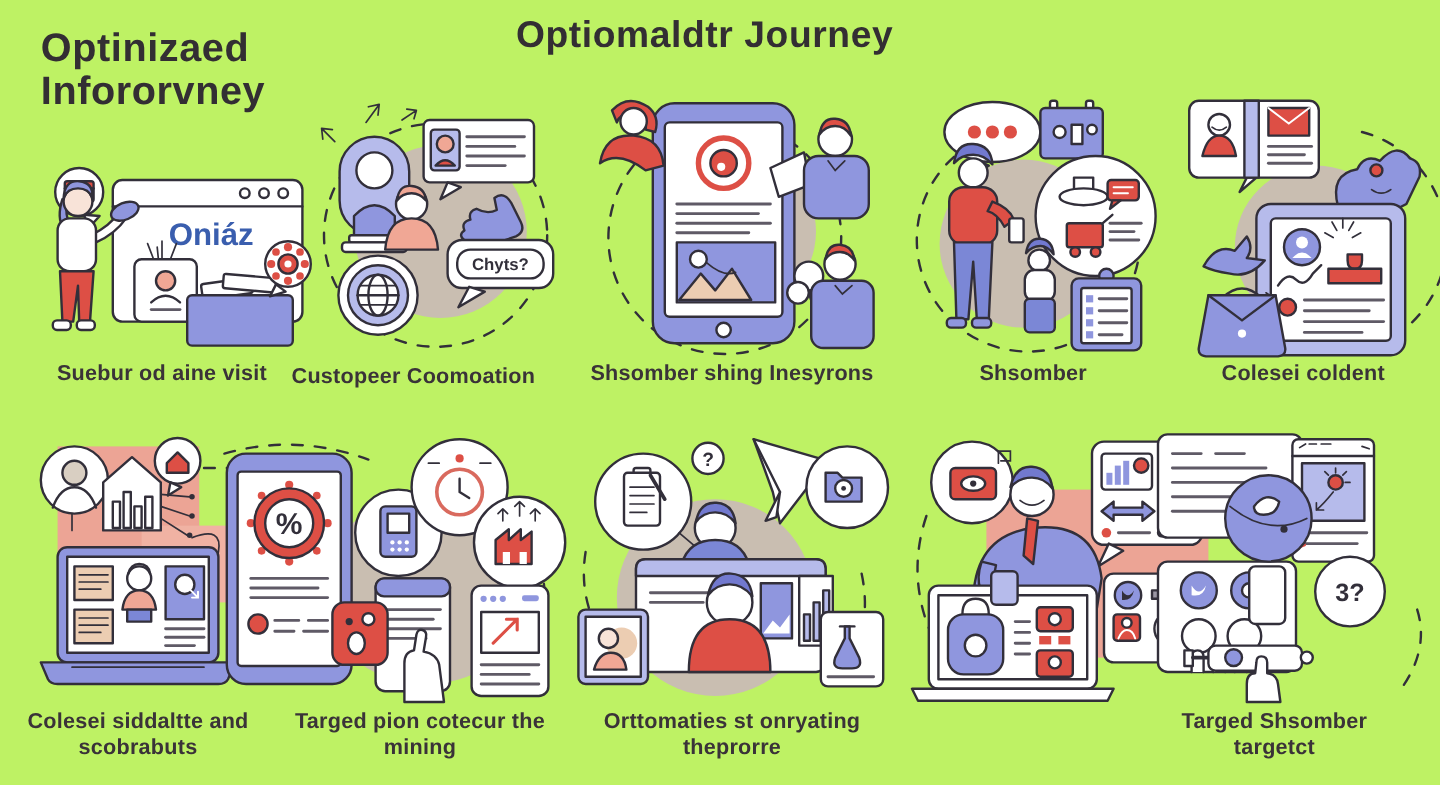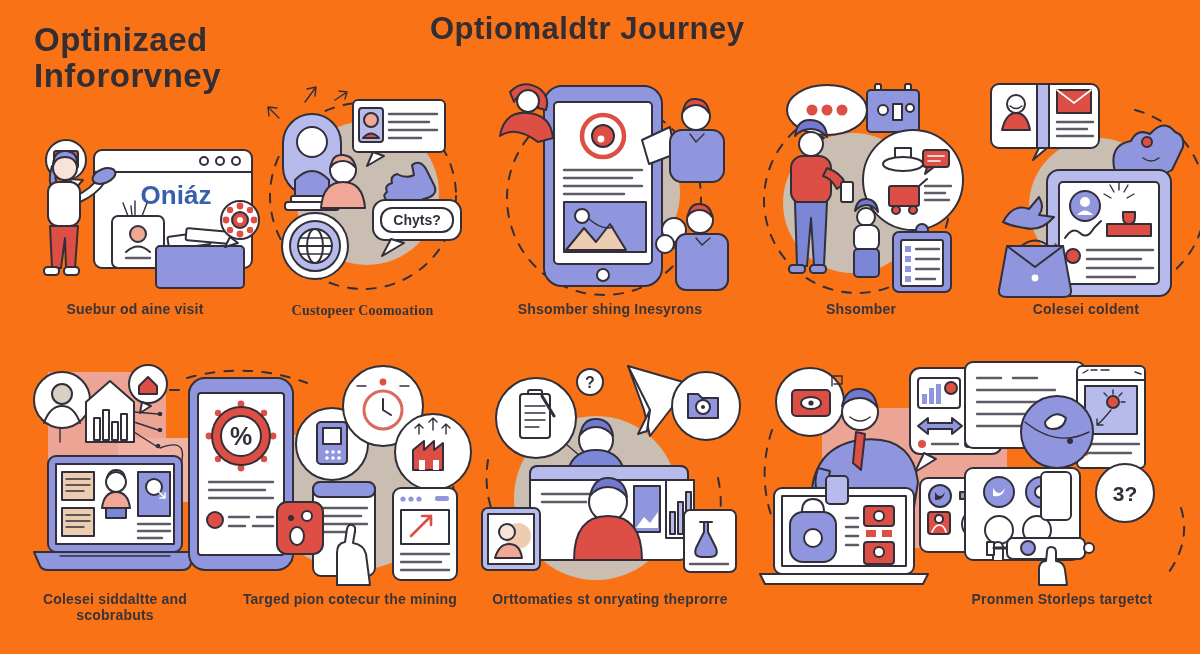--- a/index.html
+++ b/index.html
@@ -1,22 +1,22 @@
 <!DOCTYPE html>
 <html><head>
 <meta charset="utf-8">
 <style>
   html,body{margin:0;padding:0;}
   body{font-family:"Liberation Sans", sans-serif;}
-  #canvas{position:relative;width:1200px;height:654px;background:#f97316;overflow:hidden;}
+  #canvas{position:relative;width:1200px;height:654px;background:#bef264;overflow:hidden;}
   .heading{position:absolute;font-weight:bold;color:#332e33;letter-spacing:.5px;line-height:1.08;}
   #heading-left{left:34px;top:22px;font-size:33px;width:230px;}
   #heading-center{left:430px;top:12px;font-size:31px;width:420px;}
   .panel{position:absolute;}
-  .caption{position:absolute;font-weight:bold;color:#3a3338;font-size:14px;text-align:center;line-height:1.15;letter-spacing:.2px;}
+  .caption{position:absolute;font-weight:bold;color:#3a3338;font-size:18px;text-align:center;line-height:1.15;letter-spacing:.2px;}
   svg{display:block;overflow:visible;}
   .ink{stroke:#322f3a;stroke-width:2;fill:none;stroke-linecap:round;stroke-linejoin:round;}
   .thin{stroke:#322f3a;stroke-width:1.4;fill:none;stroke-linecap:round;}
   .tl{stroke:#5f5a66;stroke-width:2.4;fill:none;stroke-linecap:round;}
   .wl{stroke:#ffffff;stroke-width:1.6;fill:none;stroke-linecap:round;}
   .dash{stroke:#322f3a;stroke-width:2;fill:none;stroke-dasharray:9 10;stroke-linecap:round;}
   .fw{fill:#ffffff;}.fpu{fill:#8f96de;}.fpl{fill:#b6bbeb;}.fpd{fill:#7279cf;}.fbl{fill:#7b87d6;}
   .frd{fill:#dd4f45;}.fsa{fill:#f0a795;}.ftp{fill:#c9beb1;}.fsk{fill:#f8e3d8;}.fin{fill:#322f3a;}
   .fbe{fill:#eccdb2;}.fpk{fill:#eca495;}.fpk2{fill:#f0b2a3;}.fgr{fill:#d9cfc2;}.fgy{fill:#9b97a4;}
   .ring{stroke:#dd4f45;stroke-width:4.5;fill:#fff;}
@@ -130,21 +130,21 @@
         <line x1="45" y1="176" x2="75" y2="176" class="thin"></line>
       </g>
       <g>
         <rect x="118" y="122" width="88" height="40" rx="12" class="ink fw"></rect>
         <path d="M136,161 l-9,17 l22,-13 z" class="ink fw"></path>
         <rect x="126" y="130" width="72" height="24" rx="11" class="ink fw"></rect>
         <text x="162" y="147" font-size="14" font-weight="bold" fill="#322f3a" text-anchor="middle">Chyts?</text>
       </g>
     </svg>
   </div>
-  <div class="caption" style="left:255px;top:303px;width:215px;font-family:Liberation Serif, serif;">Custopeer Coomoation</div>
+  <div class="caption" style="left:237px;top:303px;width:215px;">Custopeer Coomoation</div>
 
   <div class="panel" style="left:492px;top:78px;">
     <svg width="236" height="215" viewBox="0 0 236 215">
       <circle cx="120" cy="115" r="68" class="ftp"></circle>
       <circle cx="112" cy="120" r="97" class="dash"></circle>
       <g>
         <rect x="52" y="8" width="118" height="200" rx="18" class="ink fpu"></rect>
         <rect x="62" y="24" width="98" height="162" rx="4" class="ink fw"></rect>
         <circle cx="111" cy="58" r="21" class="ring"></circle>
         <circle cx="111" cy="58" r="11" class="ink frd"></circle>
@@ -626,15 +626,15 @@
         <rect x="2" y="182" width="7" height="13" class="ink fw"></rect>
         <path d="M9,188 h13" style="stroke:#322f3a;stroke-width:3;stroke-linecap:round;"></path>
         <rect x="22" y="178" width="78" height="21" rx="6" class="ink fw"></rect>
         <circle cx="43" cy="188" r="7" class="ink fpu"></circle>
         <circle cx="104" cy="188" r="5" class="ink fw"></circle>
       </g>
       <path d="M54,225 v-15 q0,-9 7,-9 l1,-9 q0,-5 4,-5 q5,0 5,5 v9 q8,1 9,9 l2,15 z" class="ink fw"></path>
       <path d="M196,148 q10,32 -12,64" class="dash"></path>
     </svg>
   </div>
-  <div class="caption" style="left:952px;top:591px;width:220px;">Pronmen Storleps targetct</div>
+  <div class="caption" style="left:952px;top:591px;width:220px;">Targed Shsomber targetct</div>
 
 </div>
 
 </body></html>

